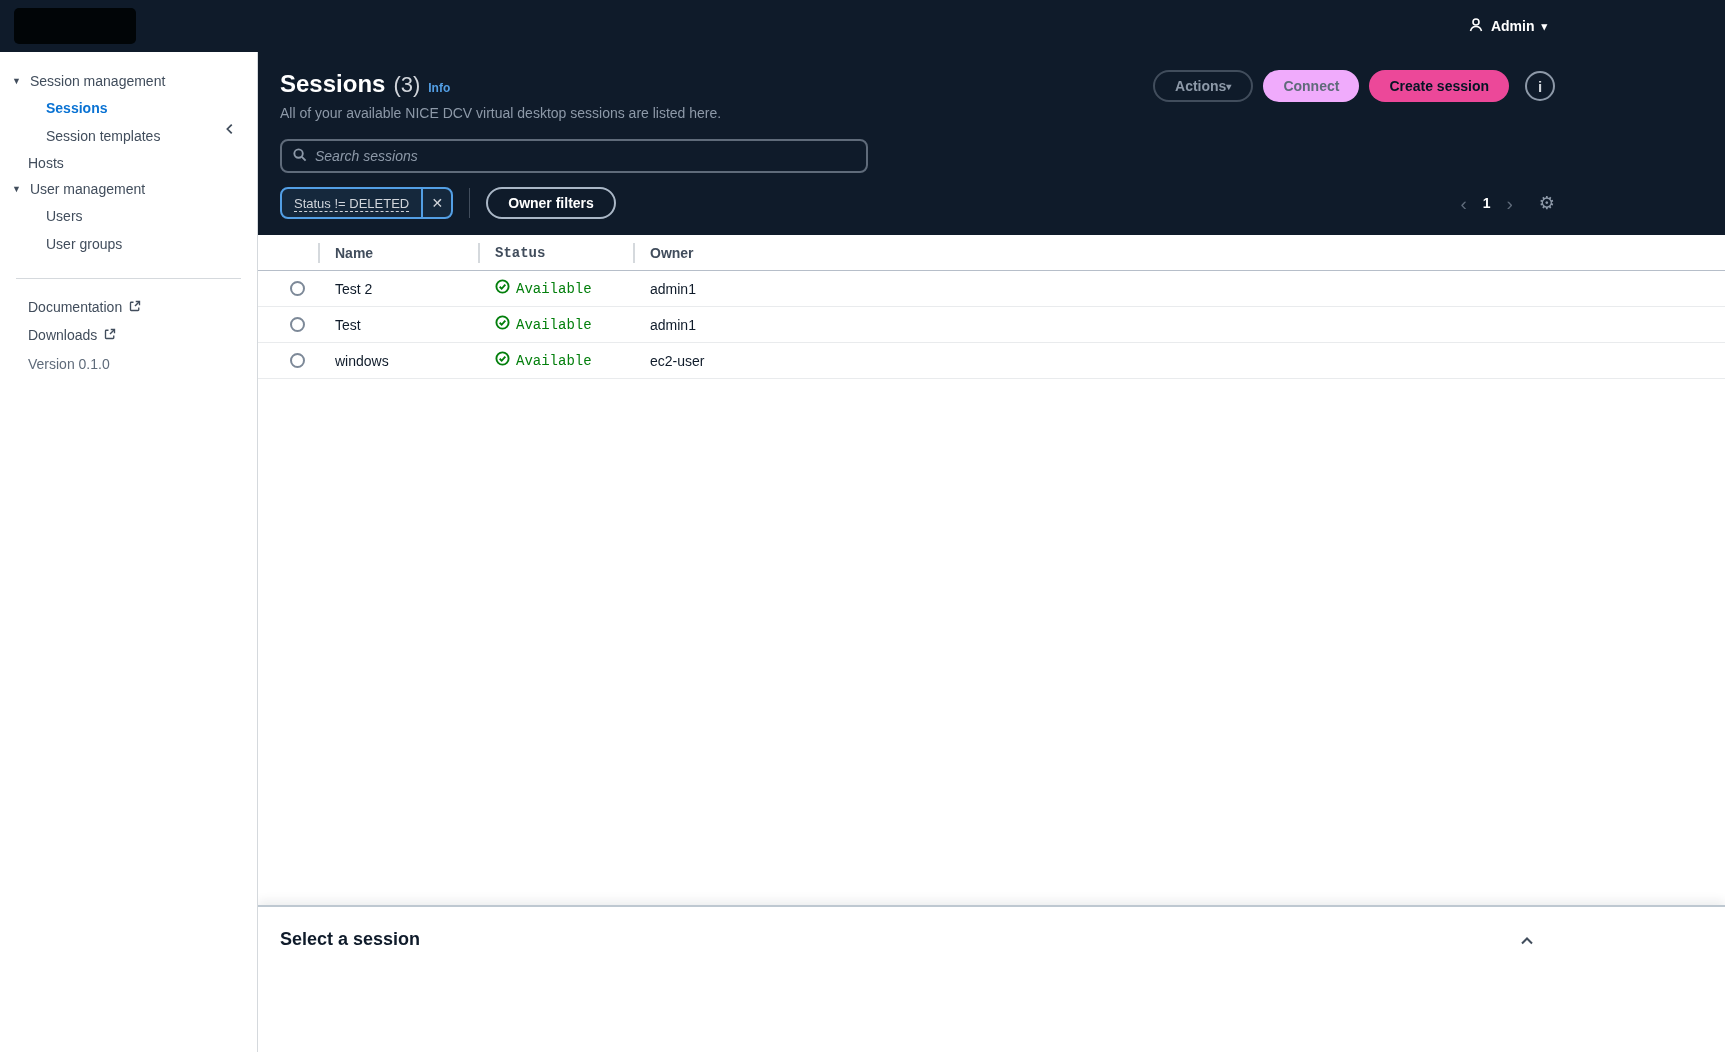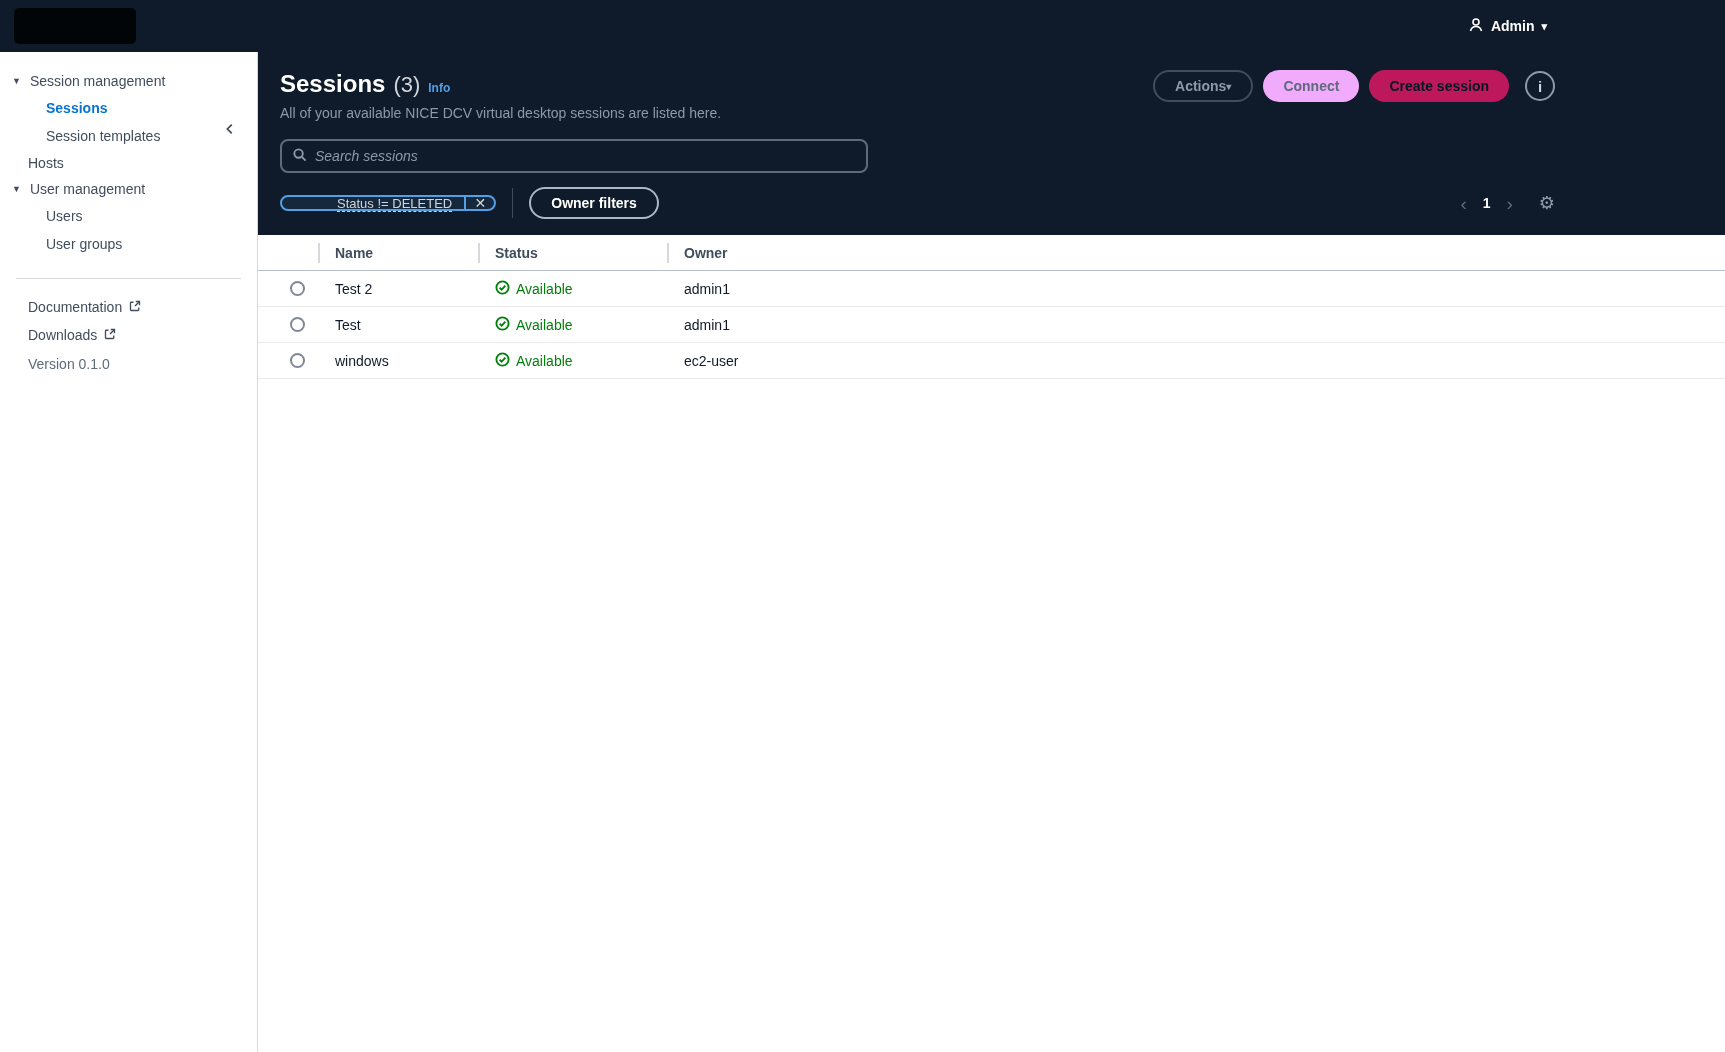--- a/index.html
+++ b/index.html
@@ -60,42 +60,42 @@
   .subtitle { margin-top: 7px; font-size: 14px; color: #8d99a8; }
 
   .header-actions { display: flex; align-items: center; gap: 10px; }
   .btn {
     height: 32px; padding: 0 20px; border-radius: 16px;
     font-size: 14px; font-weight: 700; display: inline-flex; align-items: center; 
   }
   .btn-normal { border: 2px solid #414d5c; color: #8d99a8; }
   .btn-normal .caret { font-size: 10px; }
   .btn-disabled { background: #f0abfc; color: #5f6b7a; cursor: default; }
-  .btn-primary { background: #be185d; color: #041524; }
+  .btn-primary { background: #ec4899; color: #041524; }
   .info-circle {
     width: 30px; height: 30px; border-radius: 50%; border: 2px solid #8d99a8;
     color: #d1d5db; font-size: 15px; font-weight: 700; margin-left: 6px;
     display: inline-flex; align-items: center; justify-content: center;
   }
 
   .search-row { margin-top: 18px; }
   .search-box {
     width: 588px; height: 34px; border: 2px solid #5f6b7a; border-radius: 8px;
     display: flex; align-items: center; gap: 8px; padding: 0 10px; background: #0f1b2a;
   }
   .search-box input {
     flex: 1; background: transparent; border: none; outline: none;
     color: #ffffff; font-size: 14px; font-family: inherit;
   }
   .search-box input::placeholder { color: #8d99a8; font-style: italic; }
 
   .filter-row { margin-top: 14px; display: flex; align-items: center; gap: 16px; }
   .chip {
-    display: flex; align-items: stretch; height: 16px;
-    border: 2px solid #539fe5; border-radius: 8px; background: rgba(83,159,229,0.10); padding-left: 43px;
+    display: flex; align-items: stretch; height: 32px;
+    border: 2px solid #539fe5; border-radius: 8px; background: rgba(83,159,229,0.10);
   }
   .chip-text {
     display: flex; align-items: center; padding: 0 12px; font-size: 13px; color: #d1d5db;
     text-decoration: underline dashed; text-underline-offset: 3px; text-decoration-thickness: 1px;
   }
   .chip-x {
     width: 30px; border-left: 2px solid #539fe5; color: #d1d5db; font-size: 14px;
     display: flex; align-items: center; justify-content: center;
   }
   .vsep { width: 1px; height: 30px; background: #414d5c; }
@@ -105,21 +105,21 @@
   .page-chevron { font-size: 19px; color: #5f6b7a; padding: 0 6px; line-height: 1; }
   .page-num { font-size: 14px; font-weight: 700; color: #ffffff; padding: 0 6px; }
   .gear-btn { font-size: 18px; color: #8d99a8; margin-left: 16px; line-height: 1; }
 
   
   .table { background: #ffffff; }
   .thead, .trow { display: flex; align-items: center; height: 36px; }
   .thead { border-bottom: 1px solid #b6bec9; font-size: 14px; font-weight: 700; color: #414d5c; }
   .col-sel { width: 60px; flex: none; padding-left: 32px; display: flex; align-items: center; }
   .col-name { width: 160px; flex: none; padding-left: 17px; }
-  .col-status { width: 189px; flex: none; padding-left: 17px; display: flex; align-items: center; gap: 6px; }
+  .col-status { width: 155px; flex: none; padding-left: 17px; display: flex; align-items: center; gap: 6px; font-family: Liberation Mono, monospace; }
   .col-owner { flex: 1; padding-left: 17px; }
   .thead .hdr { position: relative; height: 100%; display: flex; align-items: center; }
   .thead .hdr::before {
     content: ""; position: absolute; left: 0; top: 50%; transform: translateY(-50%);
     width: 2px; height: 20px; background: #d5d9dd;
   }
   .trow { border-bottom: 1px solid #e9ebed; font-size: 14px; color: #0f1b2a; cursor: pointer; }
   .radio {
     width: 15px; height: 15px; border-radius: 50%; border: 2px solid #7d8998; background: #ffffff;
     display: inline-block; cursor: pointer;
@@ -311,15 +311,23 @@
               <circle cx="8" cy="8" r="6.5"></circle>
                 <path d="M5 8.3 7.1 10.4 11 5.9"></path>
             </svg>
           </span>
           <span class="status-text">Available</span>
         </div>
         <div class="col-owner">ec2-user</div>
       </div>
     </div>
 
+    <div class="split-panel">
+      <h2 class="split-title">Select a session</h2>
+      <button class="panel-chevron">
+        <svg width="16" height="16" viewBox="0 0 16 16" fill="none" stroke="#414d5c" stroke-width="2">
+          <path d="M3 10.5 8 5.5l5 5"></path>
+        </svg>
+      </button>
+    </div>
 
   </main>
 </div>
 
 </body></html>

